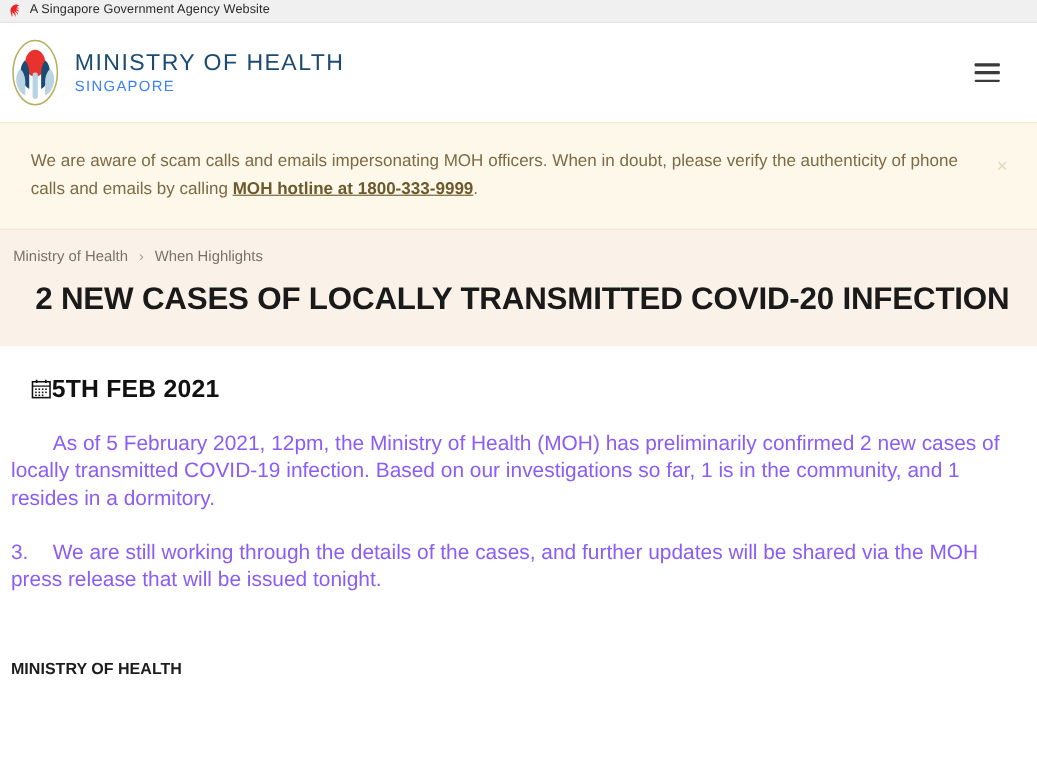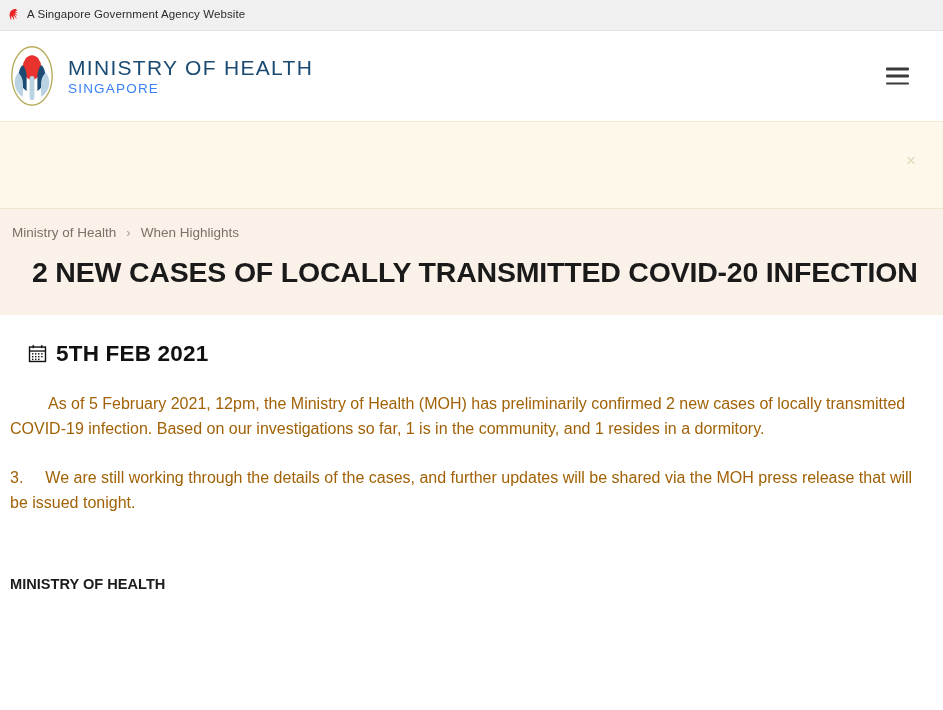--- a/index.html
+++ b/index.html
@@ -9,21 +9,21 @@
     padding: 0;
     width: 943px;
     height: 710px;
     overflow: hidden;
     background: #ffffff;
     font-family: "Liberation Sans", sans-serif;
   }
 
   
   .gov-bar {
-    height: 31px;
+    height: 21px;
     background: #f0f0f0;
     border-bottom: 1px solid #e2e2e2;
     display: flex;
     align-items: center;
     padding: 0 0 0 8px;
   }
   .gov-bar .lion {
     width: 13px;
     height: 14px;
     margin-right: 6px;
@@ -159,35 +159,34 @@
   }
 
   
   .article {
     background: #ffffff;
     padding: 26px 16px 0 10px;
   }
   .date-head {
     display: flex;
     align-items: center;
-    gap: 9px;
     margin: 0 0 24px 6px;
     padding-left: 12px;
   }
   .cal-icon { width: 19px; height: 19px; flex: 0 0 auto; display: block; }
   .date-text {
     font-size: 22.5px;
     font-weight: bold;
     color: #111111;
     letter-spacing: .2px;
   }
   .para {
-    font-size: 16px;
+    font-size: 19px;
     line-height: 25px;
-    color: #a16207;
+    color: #8b5cf6;
     margin: 4px 0 24px 0;
     padding-right: 12px;
     text-align: left;
   }
   .para .indent { display: inline-block; width: 38px; }
   .para .numgap  { display: inline-block; width: 22px; }
   .signoff {
     margin-top: 58px;
     font-size: 14.6px;
     font-weight: bold;
@@ -222,20 +221,23 @@
     </div>
   </div>
   <button class="hamburger" aria-label="Menu">
     <span></span>
     <span></span>
     <span></span>
   </button>
 </header>
 
 <section class="alert">
+  <div class="alert-text">
+    <span>We are aware of scam calls and emails impersonating MOH officers. When in doubt, please verify the authenticity of phone calls and emails by calling </span><a class="hotline" href="#">MOH hotline at 1800-333-9999</a><span>.</span>
+  </div>
   <button class="alert-close" aria-label="Dismiss">×</button>
 </section>
 
 <section class="hero">
   <nav class="breadcrumb">
     <span class="crumb">Ministry of Health</span>
     <span class="sep">›</span>
     <span class="crumb">When Highlights</span>
   </nav>
   <h1 class="page-title">2 NEW CASES OF LOCALLY TRANSMITTED COVID-20 INFECTION</h1>

